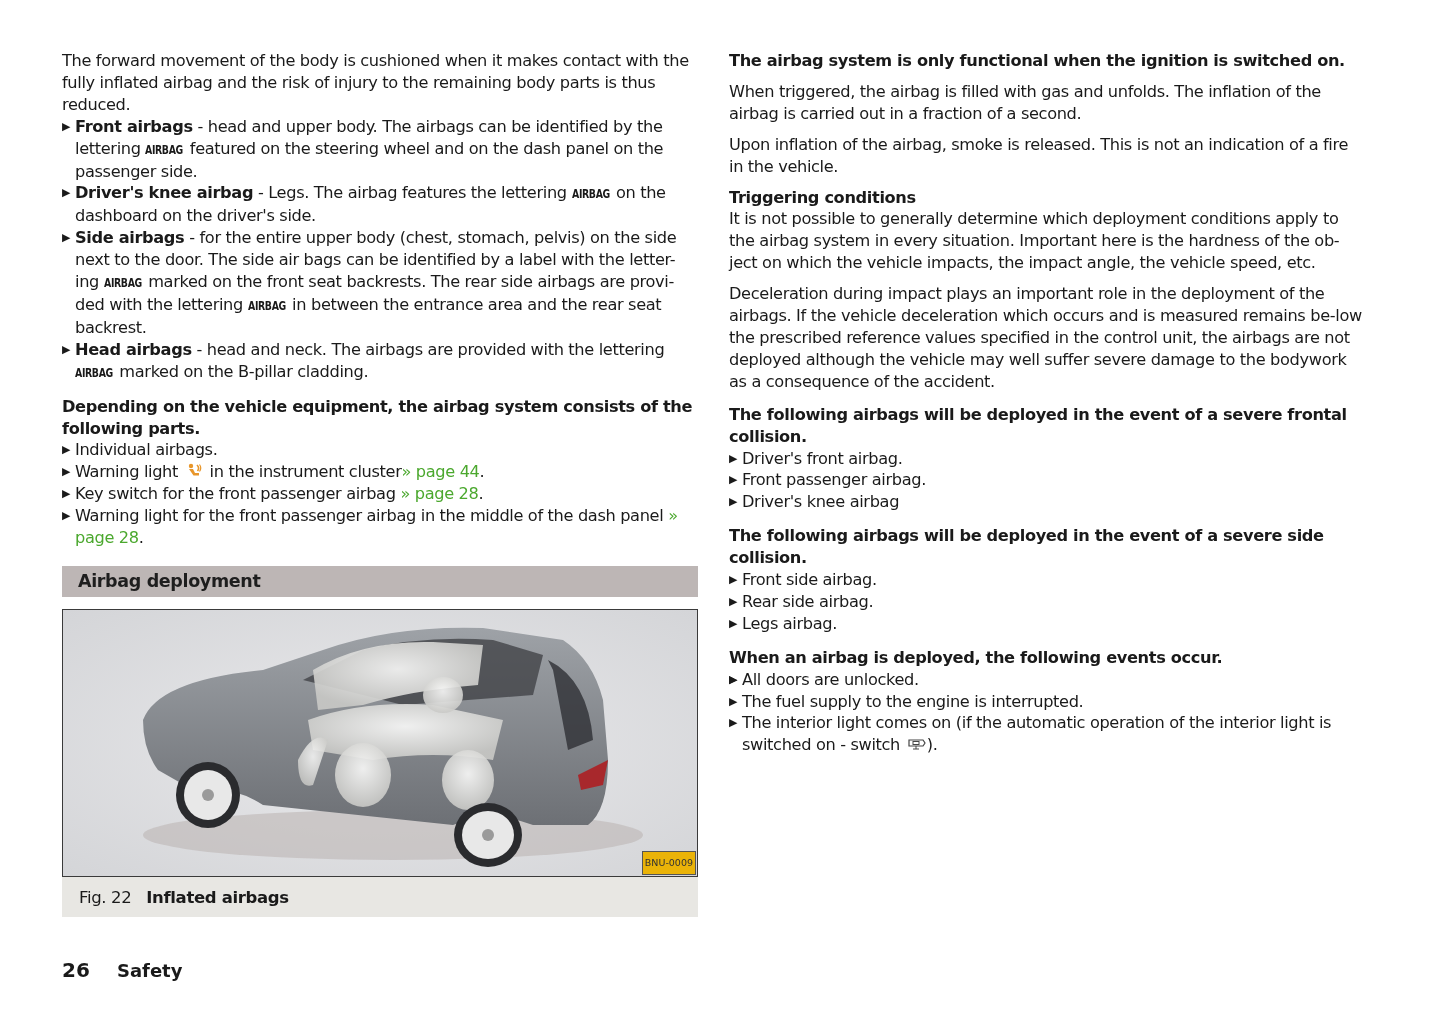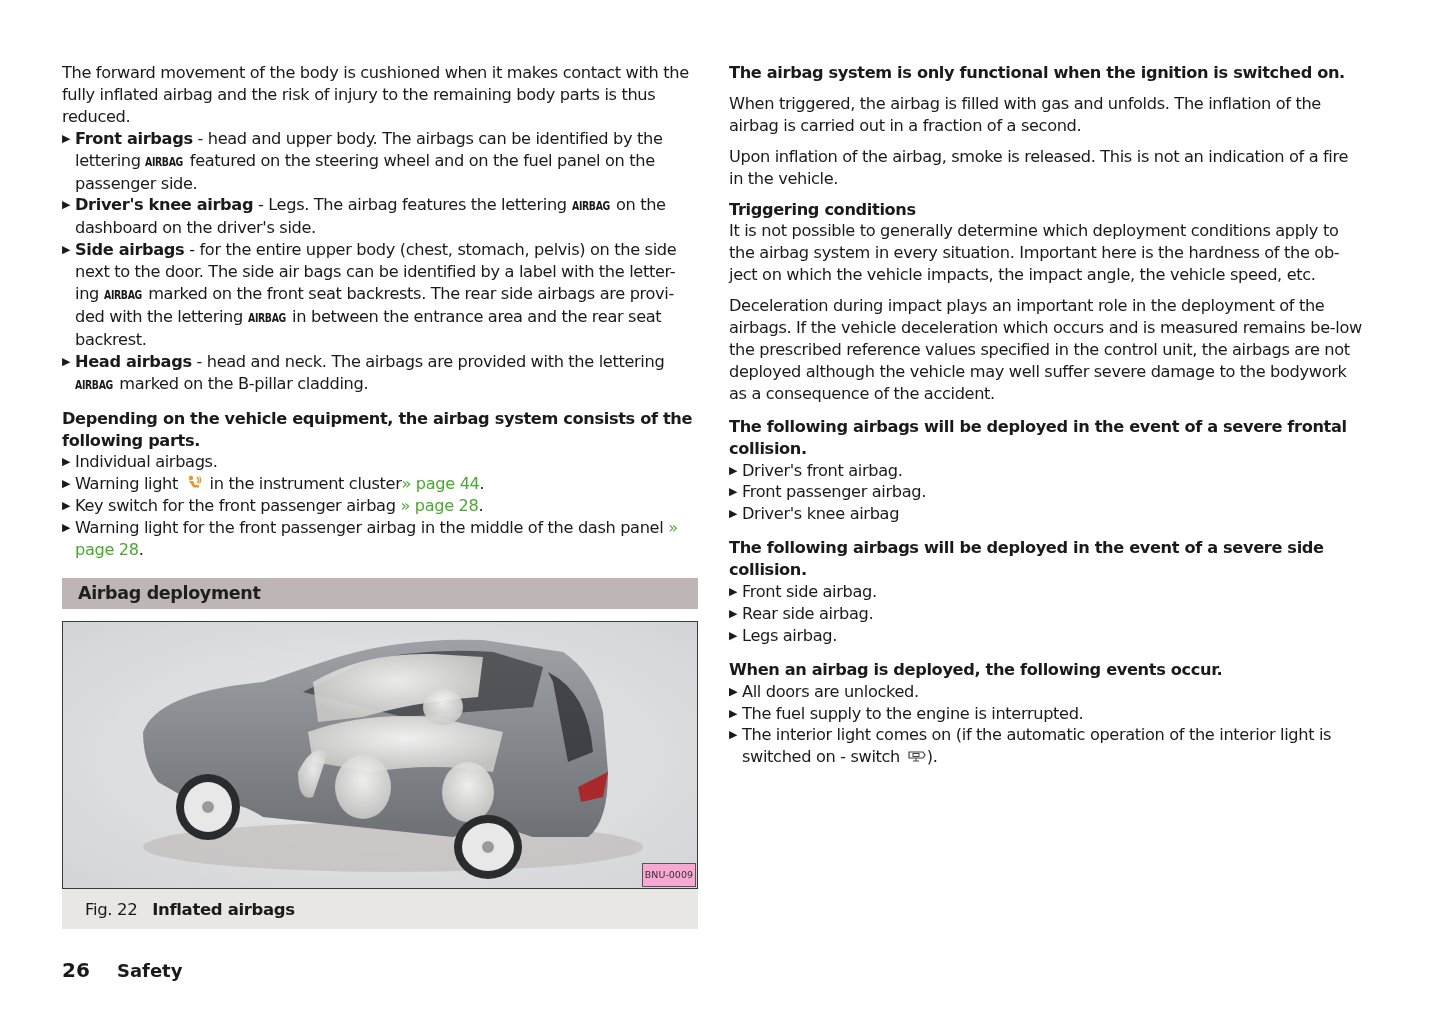--- a/index.html
+++ b/index.html
@@ -1,54 +1,54 @@
 <!DOCTYPE html>
 <html><head>
 <meta charset="utf-8">
 <style>
   html, body { margin:0; padding:0; background:#ffffff; }
   body { width:1445px; height:1026px; position:relative; overflow:hidden;
          font-family:"DejaVu Sans", sans-serif; color:#1a1a1a; }
-  .col { position:absolute; top:50px; font-size:16.2px; line-height:21.9px; letter-spacing:-0.35px;margin-top:12px; }
+  .col { position:absolute; top:50px; font-size:16.2px; line-height:21.9px; letter-spacing:-0.35px; }
   .col-left { left:62px; width:636px; }
   .col-right { left:729px; width:636px; }
   p { margin:0; }
   .para { margin-bottom:9px; }
   .bold { font-weight:bold; }
   ul { list-style:none; margin:0; padding:0; }
   li { position:relative; padding-left:13px; }
   li .bullet { position:absolute; left:0; top:0; font-size:11px; line-height:21.9px; color:#1a1a1a; }
   .airbag-word { font-family:"DejaVu Sans", sans-serif; font-weight:bold; font-size:13px;
                  transform:scaleX(0.72); display:inline-block; transform-origin:left center;
                  letter-spacing:-0.5px; margin-right:-13px; }
   .link { color:#4ba82e; cursor:pointer; }
   .section-gap { height:12px; }
   .heading-bar { background:#bdb6b5; height:31px; margin-top:17px; padding-left:16px;
                  font-weight:bold; font-size:17.5px; line-height:31px; color:#1e1e1e; }
   .figure { margin-top:12px; border:1.5px solid #3a3a3a; height:266px; position:relative;
             background:#dddee0; overflow:hidden; }
-  .fig-code { position:absolute; right:1px; bottom:1px; font-size:9.5px; background:#f9a8d4;
+  .fig-code { position:absolute; right:1px; bottom:1px; font-size:9.5px; background:#eab308;
               border:1px solid #555; padding:0 2px; color:#333; letter-spacing:0; }
-  .caption { background:#e8e7e3; height:40px; line-height:42px; padding-left:23px; font-size:16.5px; }
+  .caption { background:#e8e7e3; height:40px; line-height:42px; padding-left:17px; font-size:16.5px; }
   .caption .fig-num { margin-right:10px; }
   .footer { position:absolute; left:62px; top:958px; }
   .page-num { font-weight:bold; font-size:20px; margin-right:22px; }
   .footer-title { font-weight:bold; font-size:18px; }
   .warn-icon { display:inline-block; width:16px; height:16px; vertical-align:-2px; margin:0 3px; }
   .switch-icon { display:inline-block; width:20px; height:14px; vertical-align:-1px; margin-left:2px; }
 </style>
 </head>
 <body>
 
 <div class="col col-left">
   <p>The forward movement of the body is cushioned when it makes contact with the fully inflated airbag and the risk of injury to the remaining body parts is thus reduced.</p>
   <ul>
     <li>
       <span class="bullet">▶</span>
-      <span class="bold">Front airbags</span><span> - head and upper body. The airbags can be identified by the lettering </span><span class="airbag-word">AIRBAG</span><span> featured on the steering wheel and on the fuel panel on the passenger side.</span>
+      <span class="bold">Front airbags</span><span> - head and upper body. The airbags can be identified by the lettering </span><span class="airbag-word">AIRBAG</span><span> featured on the steering wheel and on the dash panel on the passenger side.</span>
     </li>
     <li>
       <span class="bullet">▶</span>
       <span class="bold">Driver's knee airbag</span><span> - Legs. The airbag features the lettering </span><span class="airbag-word">AIRBAG</span><span> on the dashboard on the driver's side.</span>
     </li>
     <li>
       <span class="bullet">▶</span>
       <span class="bold">Side airbags</span><span> - for the entire upper body (chest, stomach, pelvis) on the side next to the door. The side air bags can be identified by a label with the letter-ing </span><span class="airbag-word">AIRBAG</span><span> marked on the front seat backrests. The rear side airbags are provi-ded with the lettering </span><span class="airbag-word">AIRBAG</span><span> in between the entrance area and the rear seat backrest.</span>
     </li>
     <li>

